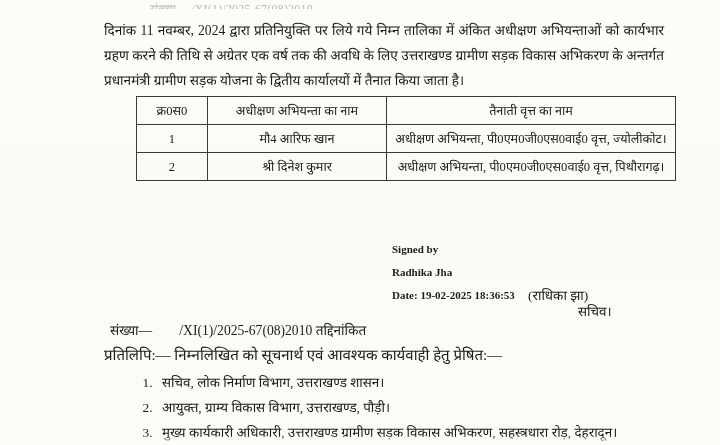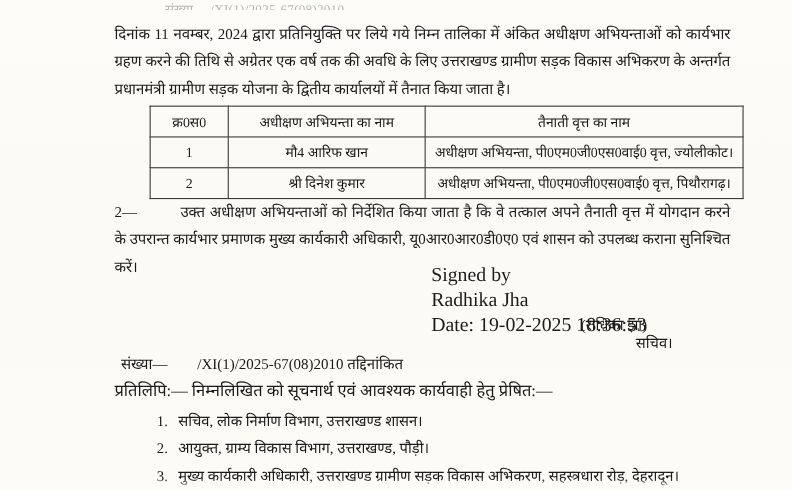--- a/index.html
+++ b/index.html
@@ -84,24 +84,25 @@
     text-align: justify;
   }
   .para2 .lead {
     display: inline-block;
     width: 60px;
   }
   .sign-block {
     position: absolute;
     left: 392px;
     top: 238px;
-    font-size: 18px;
+    font-size: 11px;
     line-height: 23px;
     color: #1c1c1c;
     font-family: "Liberation Serif", serif;
+    font-weight: bold;
   }
   .sign-block .line {
     white-space: nowrap;
   }
   .sign-name-hi {
     position: absolute;
     left: 528px;
     top: 284px;
     font-size: 13.4px;
     line-height: 23px;
@@ -181,23 +182,20 @@
         </tr>
         <tr>
           <td>2</td>
           <td>श्री दिनेश कुमार</td>
           <td>अधीक्षण अभियन्ता, पी0एम0जी0एस0वाई0 वृत्त, पिथौरागढ़।</td>
         </tr>
       </tbody>
     </table>
   </div>
 
-  <div class="para2">
-    <span class="lead">2—</span><span>उक्त अधीक्षण अभियन्ताओं को निर्देशित किया जाता है कि वे तत्काल अपने तैनाती वृत्त में योगदान करने के उपरान्त कार्यभार प्रमाणक मुख्य कार्यकारी अधिकारी, यू0आर0आर0डी0ए0 एवं शासन को उपलब्ध कराना सुनिश्चित करें।</span>
-  </div>
 
   <div class="sign-block">
     <div class="line">Signed by</div>
     <div class="line">Radhika Jha</div>
     <div class="line">Date: 19-02-2025 18:36:53</div>
   </div>
 
   <div class="sign-name-hi">(राधिका झा)</div>
   <div class="sign-role">सचिव।</div>
 

